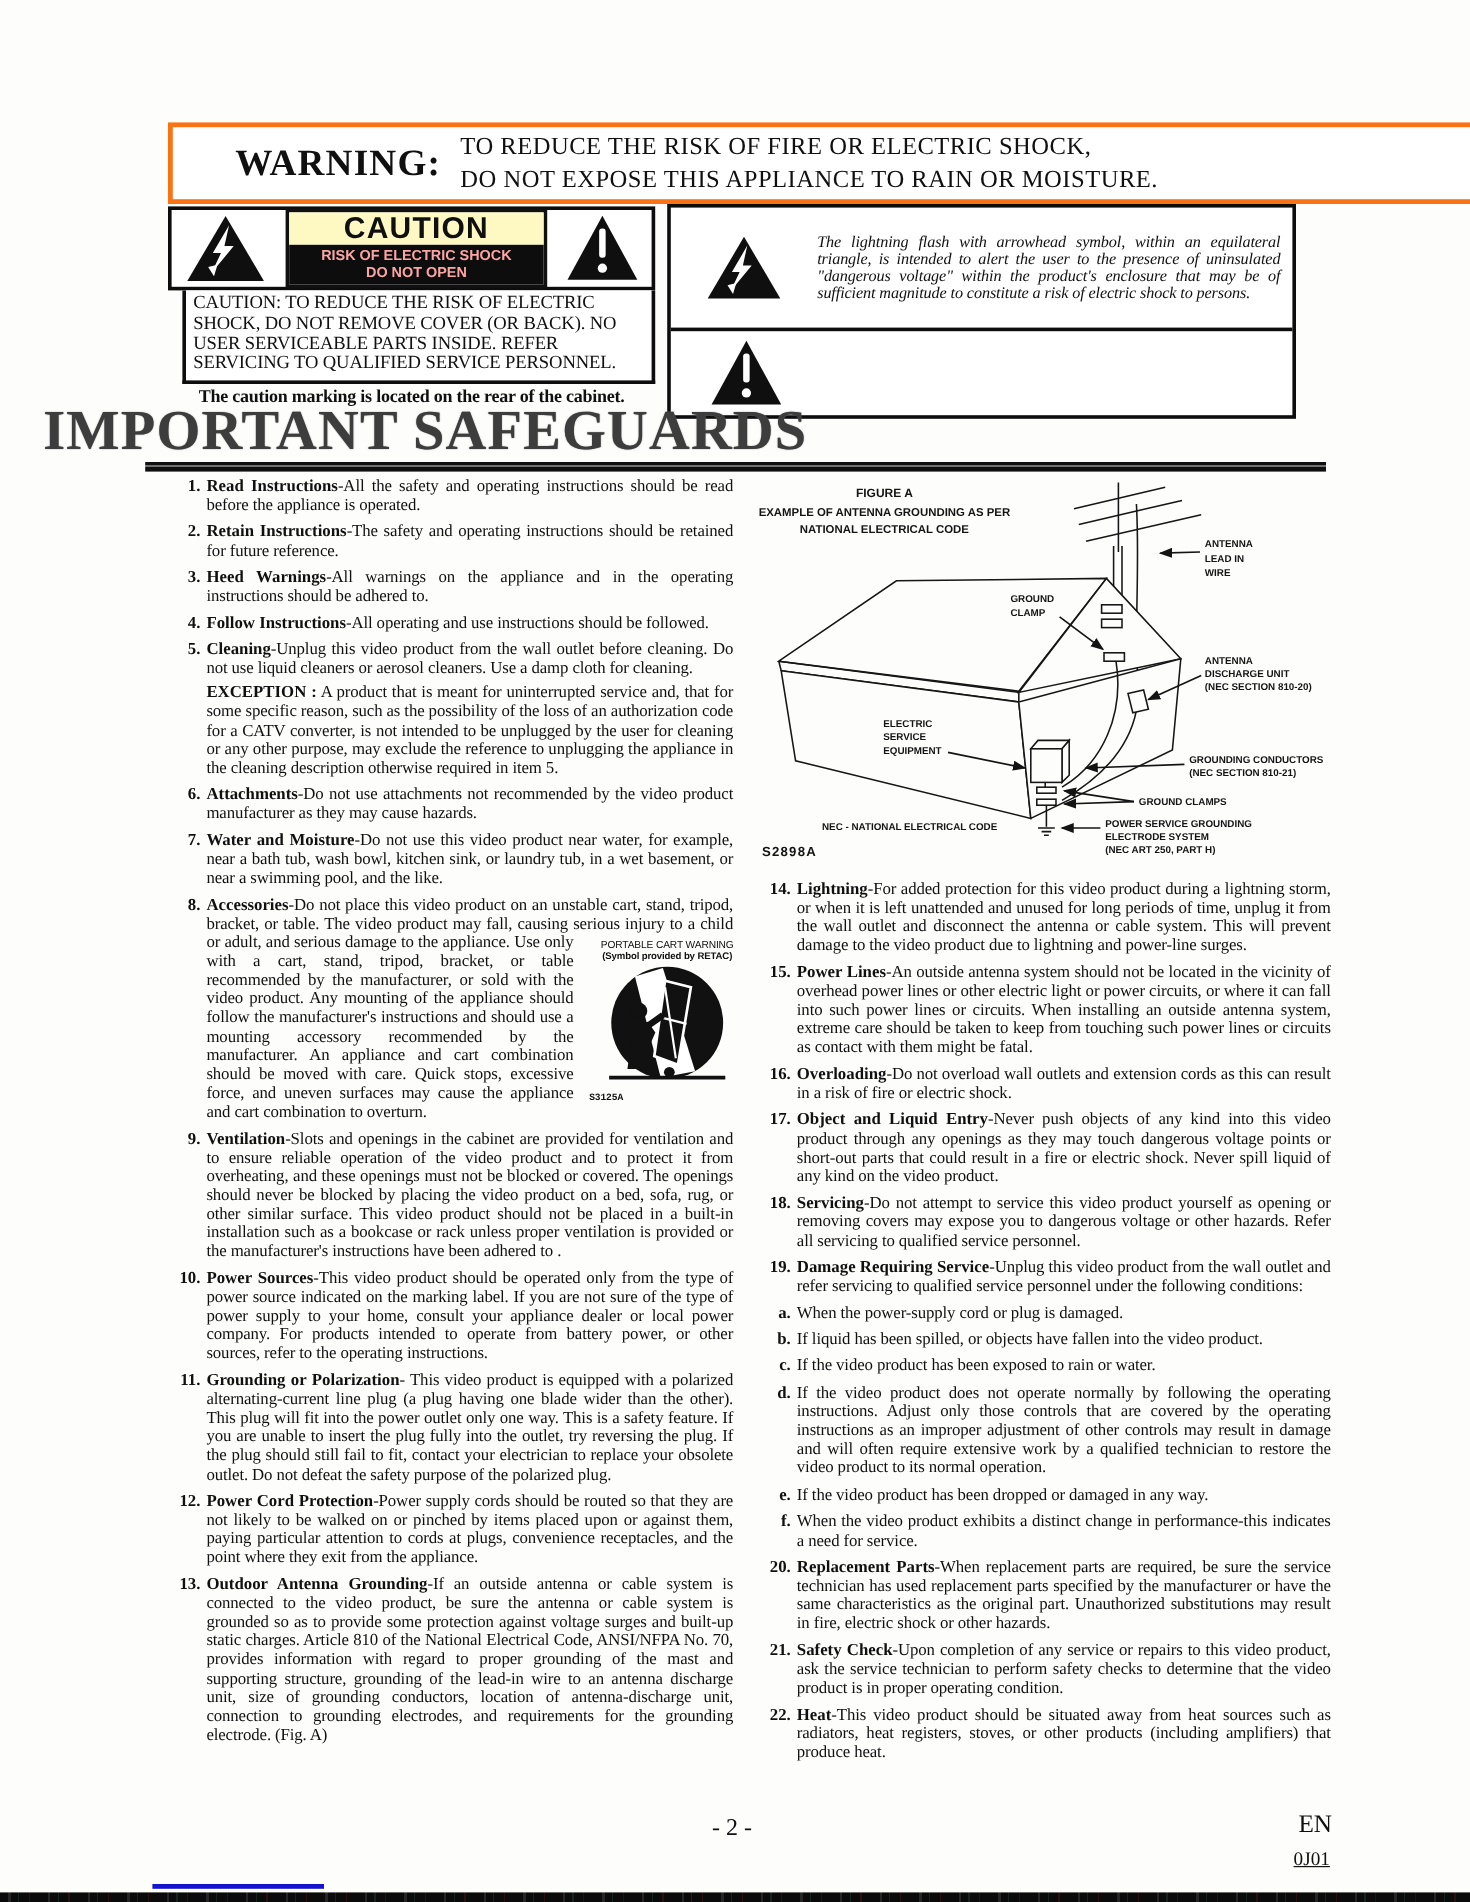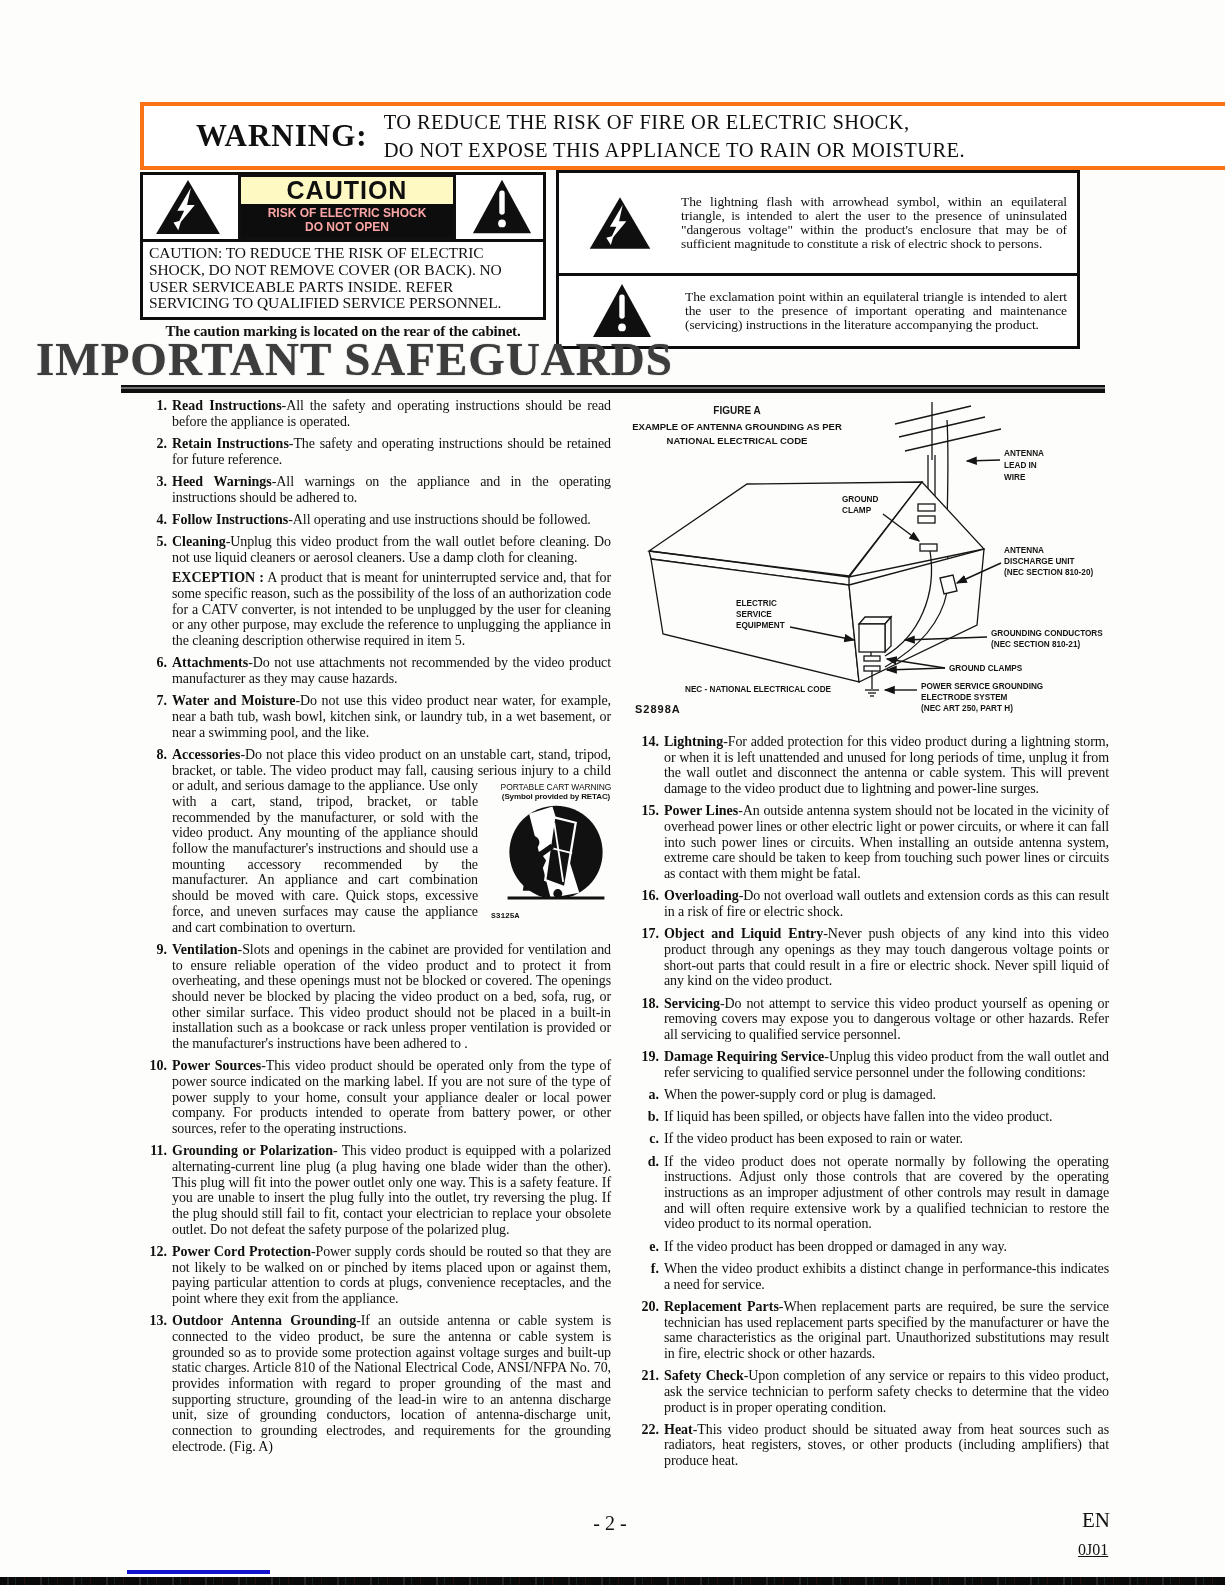--- a/index.html
+++ b/index.html
@@ -21,32 +21,32 @@
   .caution-wrap{position:absolute;left:140px;top:172px;width:406px;}
   .c-graphic{
     border:3.5px solid #0d0d0d;box-sizing:border-box;height:70px;background:#fff;
     display:flex;align-items:center;justify-content:space-between;padding:0 9px;
   }
   .c-label{border:3px solid #101010;width:218px;box-sizing:border-box;}
   .c-label-top{background:#fef9c3;text-align:center;font-family:"Liberation Sans",sans-serif;font-weight:bold;font-size:25px;line-height:27px;letter-spacing:1px;}
   .c-label-bot{background:#0d0d0d;color:#fca5a5;text-align:center;font-family:"Liberation Sans",sans-serif;font-weight:bold;font-size:12px;line-height:14px;padding:2px 0 3px;}
   .c-text{
     border:3.5px solid #0d0d0d;border-top:none;box-sizing:border-box;background:#fff;
-    padding:3px 6px 5px;font-size:15.5px;line-height:16.8px;letter-spacing:-0.1px;text-align:left;
+    padding:3px 6px 5px;font-size:15.5px;line-height:16.8px;letter-spacing:-0.1px;text-align:left;margin-left:12px;
   }
   .c-caption{font-weight:bold;font-size:15px;text-align:center;margin-top:3px;letter-spacing:-0.2px;}
   
   .symbol-box{
     position:absolute;left:556px;top:170px;width:524px;box-sizing:border-box;
     border:3px solid #0d0d0d;background:#fff;
   }
   .s-row{display:flex;align-items:center;padding:4px 10px 4px 28px;}
   .s-row + .s-row{border-top:3px solid #0d0d0d;}
   .s-tri{flex:0 0 auto;margin-right:28px;}
-  .s-text{font-size:13.5px;line-height:14px;text-align:justify;letter-spacing:-0.1px;}
+  .s-text{font-size:13.5px;line-height:14px;text-align:justify;letter-spacing:-0.1px;font-style:italic;}
   
   .main-title{
     position:absolute;left:0;top:332px;width:1225px;text-align:left;
     font-weight:bold;font-size:47px;letter-spacing:1px;color:#3d3d3d;
     text-shadow:0 0 1px #666;
     padding-left:36px;
   }
   .title-rule{
     position:absolute;left:121px;top:385px;width:984px;height:8px;
     background:linear-gradient(#0f0f0f 0 2.5px,#707070 2.5px 4px,#0f0f0f 4px 8px);
@@ -124,21 +124,20 @@
       <polygon points="21,47 29,45 26,55" fill="#fff"></polygon>
     </svg>
     <div class="s-text">The lightning flash with arrowhead symbol, within an equilateral triangle, is intended to alert the user to the presence of uninsulated "dangerous voltage" within the product's enclosure that may be of sufficient magnitude to constitute a risk of electric shock to persons.</div>
   </div>
   <div class="s-row" style="min-height:62px">
     <svg class="s-tri" width="70" height="58" viewBox="0 0 66 60">
       <polygon points="33,2 63,57 3,57" fill="#0f0f0f"></polygon>
       <rect x="30.2" y="13" width="5.6" height="25" rx="2.5" fill="#fff"></rect>
       <circle cx="33" cy="47" r="4" fill="#fff"></circle>
     </svg>
-    <div class="s-text">The exclamation point within an equilateral triangle is intended to alert the user to the presence of important operating and maintenance (servicing) instructions in the literature accompanying the product.</div>
   </div>
 </div>
 
 <div class="main-title">IMPORTANT SAFEGUARDS</div>
 <div class="title-rule"></div>
 
 <div class="col col-left">
 
 <div class="item">
       <span class="num">1.</span>

